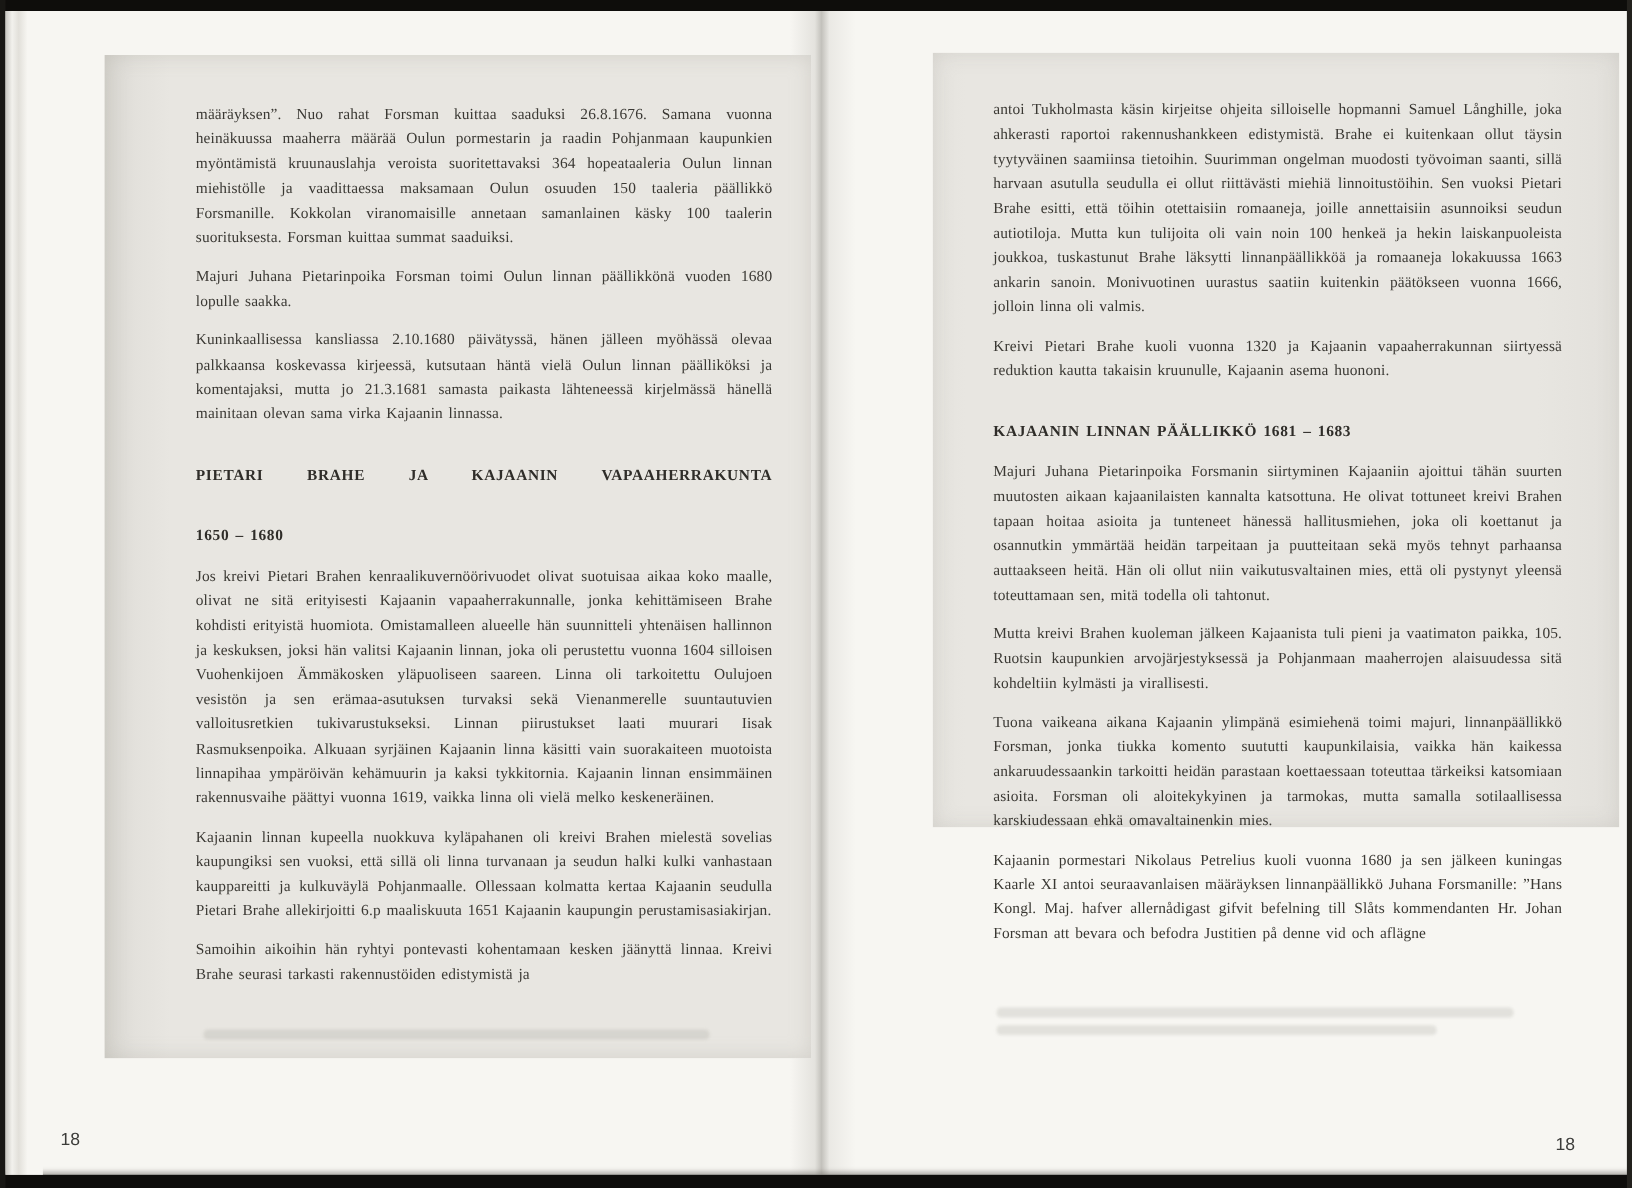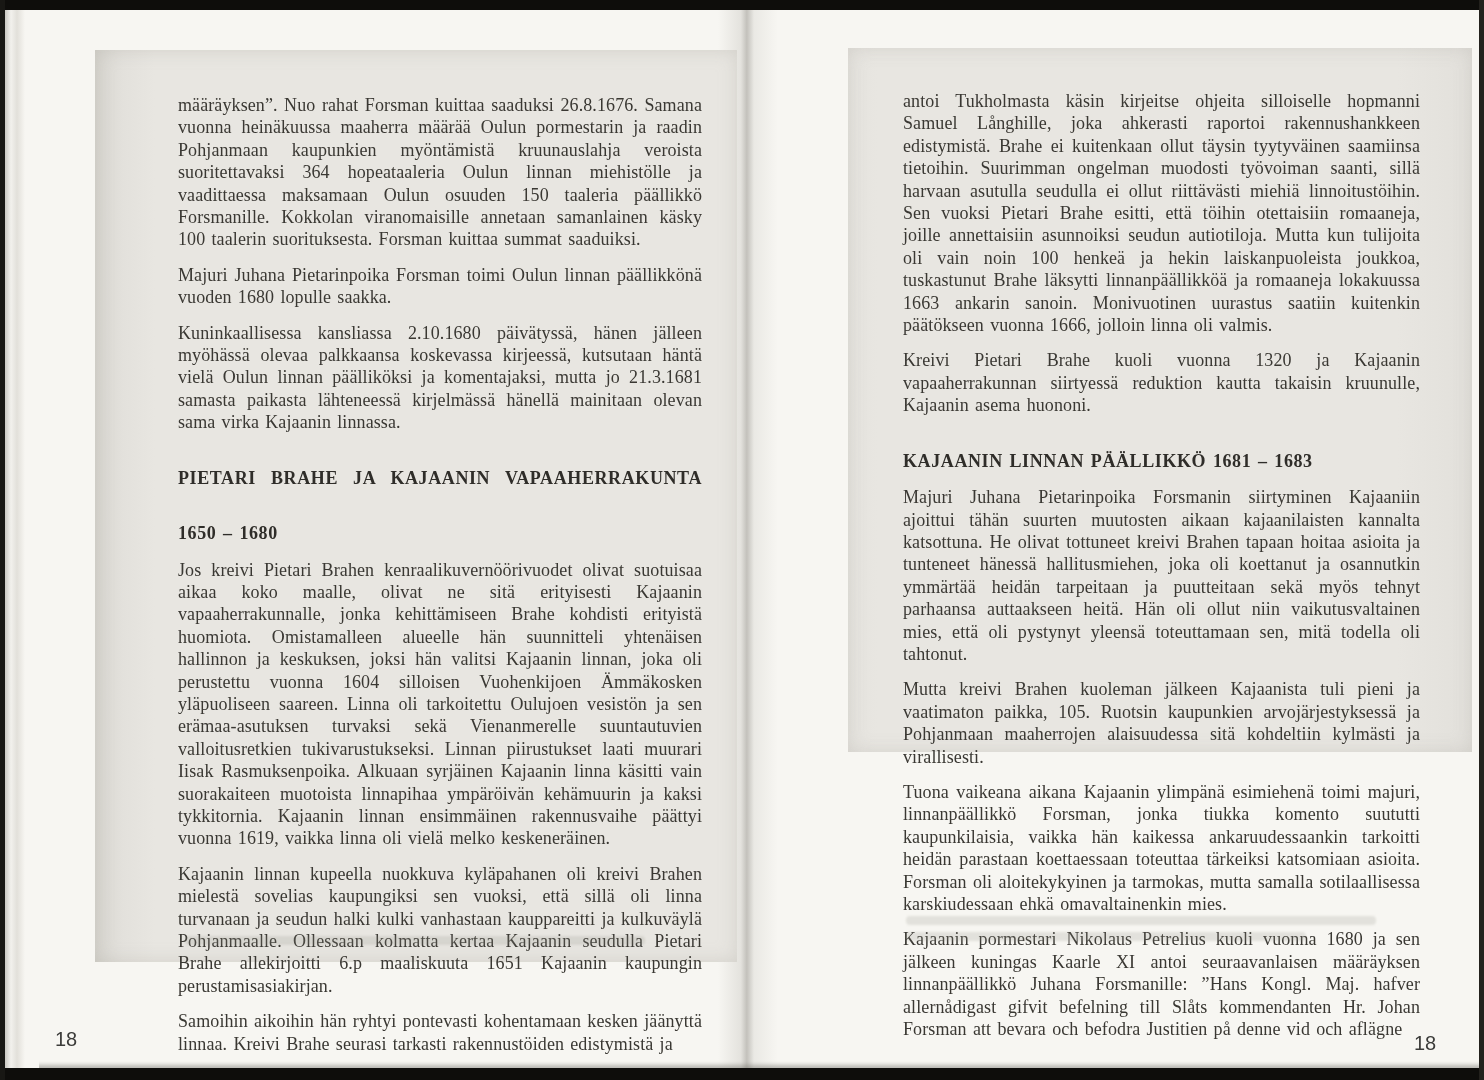--- a/index.html
+++ b/index.html
@@ -43,21 +43,21 @@
   .scanblock.right {
     left: 848px; top: 48px; width: 624px; height: 704px;
     background: linear-gradient(90deg, #e5e3de 0px, #e8e6e1 30px, #e8e6e1 88%, #e2e0db 100%);
     box-shadow: inset 0 0 18px rgba(170,167,158,.3);
   }
 
   
   .textcol {
     position: absolute;
     color: #3a3833;
-    font-size: 18px;
+    font-size: 14px;
     line-height: 22.4px;
     text-align: justify;
     word-spacing: 1.6px;
     letter-spacing: 0.1px;
   }
   .textcol.left  { left: 83px; top: 44px; width: 524px; }
   .textcol.right { left: 55px; top: 42px; width: 517px; }
 
   p.body-par { margin: 0 0 13px 0; }
   p.body-par:last-child { margin-bottom: 0; }
@@ -76,21 +76,21 @@
     position: absolute;
     height: 9px; border-radius: 4px;
     background: rgba(146,143,133,.20);
     filter: blur(1.3px);
   }
 
   
   .pagenum {
     position: absolute;
     font-family: "Liberation Sans", sans-serif;
-    font-size: 20px;
+    font-size: 16px;
     color: #3c3c3a;
   }
   .pagenum.left  { left: 55px;  top: 1028px; }
   .pagenum.right { left: 1414px; top: 1032px; }
 </style>
 </head>
 <body>
 
 <div class="canvas">
 

